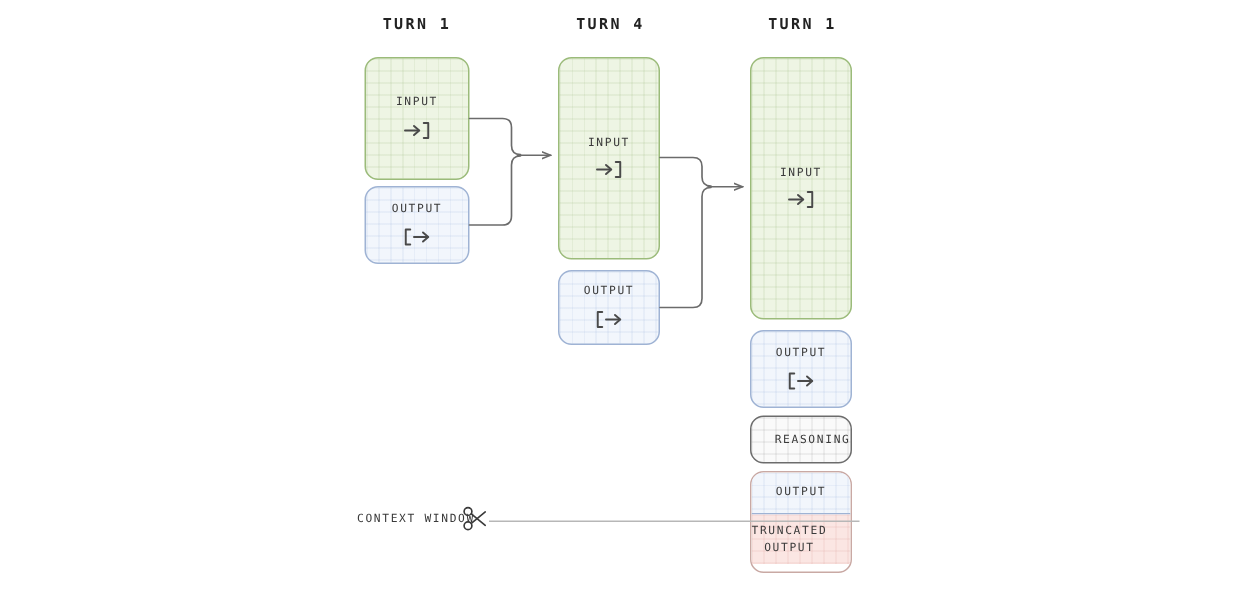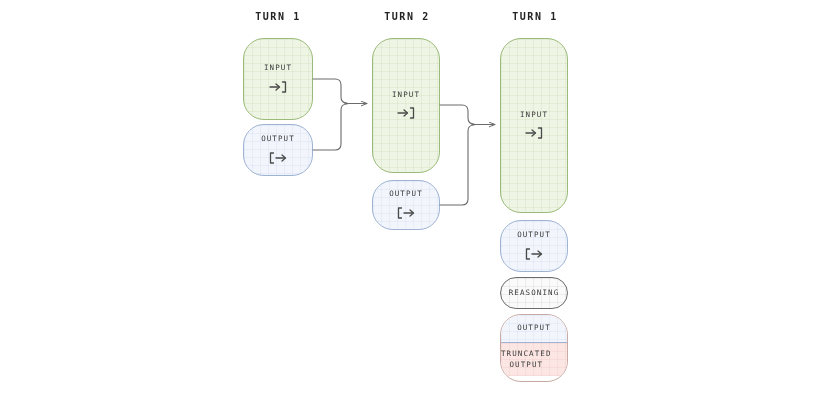--- a/index.html
+++ b/index.html
@@ -35,21 +35,21 @@
     white-space: nowrap;
   }
   #turn-title-1 { left: 243px; top: 11px; width: 70px; }
   #turn-title-2 { left: 372px; top: 11px; width: 70px; }
   #turn-title-3 { left: 500px; top: 11px; width: 70px; }
 
   
   .node {
     position: absolute;
     box-sizing: border-box;
-    border-radius: 21px;
+    border-radius: 9px;
     border: 1px solid #b9c4d6;
     background: #f5f8fd;
     display: flex;
     flex-direction: column;
     align-items: center;
     justify-content: center;
   }
   .node .node-label {
     font-family: "DejaVu Sans Mono", "Liberation Mono", monospace;
     font-size: 7.5px;
@@ -78,20 +78,21 @@
       repeating-linear-gradient(to right, rgba(130,160,210,0.10) 0 1px, rgba(0,0,0,0) 1px 8px),
       repeating-linear-gradient(to bottom, rgba(130,160,210,0.10) 0 1px, rgba(0,0,0,0) 1px 8px),
       #f2f6fc;
   }
   .node.grey {
     border-color: #6c6c6c;
     background:
       repeating-linear-gradient(to right, rgba(120,120,120,0.10) 0 1px, rgba(0,0,0,0) 1px 8px),
       repeating-linear-gradient(to bottom, rgba(120,120,120,0.10) 0 1px, rgba(0,0,0,0) 1px 8px),
       #fafafa;
+    align-items: flex-end;
   }
 
   
   .node.split {
     display: block;
     padding: 0;
     border-color: #c9a9a4;
     background: transparent;
     overflow: hidden;
   }
@@ -158,21 +159,21 @@
     width: 832px; height: 394px;
     pointer-events: none;
   }
 </style>
 </head>
 <body>
 
 <div class="canvas">
 
   <div class="turn-title" id="turn-title-1">TURN 1</div>
-  <div class="turn-title" id="turn-title-2">TURN 2</div>
+  <div class="turn-title" id="turn-title-2">TURN 4</div>
   <div class="turn-title" id="turn-title-3">TURN 1</div>
 
   <div class="node green" id="t1-input" style="left:243px; top:38px; width:70px; height:82px;">
     <span class="node-label">INPUT</span>
     <span class="node-icon">
       <svg width="20" height="16" viewBox="0 0 20 16">
         <g fill="none" stroke="#4a4a4a" stroke-width="1.3" stroke-linecap="round" stroke-linejoin="round">
           <path d="M2 8 H11"></path>
           <path d="M8 5 L11.5 8 L8 11"></path>
           <path d="M14.5 3 H17.5 V13 H14.5"></path>
@@ -277,14 +278,28 @@
       <path d="M345,103.5 H367" marker-end="url(#arrowhead)"></path>
 
       <path d="M440,105 H462 Q468,105 468,111 V118 Q468,124 474,124"></path>
 
       <path d="M440,205 H462 Q468,205 468,199 V131 Q468,125 474,125"></path>
 
       <path d="M472,124.5 H495" marker-end="url(#arrowhead)"></path>
     </g>
   </svg>
 
+  <div id="context-window-group">
+    <div id="context-window-label">CONTEXT WINDOW</div>
+    <span id="scissors-icon">
+      <svg width="18" height="18" viewBox="0 0 18 18">
+        <g fill="none" stroke="#3a3a3a" stroke-width="1.1" stroke-linecap="round">
+          <circle cx="4" cy="4" r="2.6"></circle>
+          <circle cx="4" cy="13.5" r="2.6"></circle>
+          <path d="M6.2 5.6 L15.5 13.2"></path>
+          <path d="M6.2 11.9 L15.5 4.3"></path>
+        </g>
+      </svg>
+    </span>
+    <div id="cut-line"></div>
+  </div>
 
 </div>
 
 </body></html>

